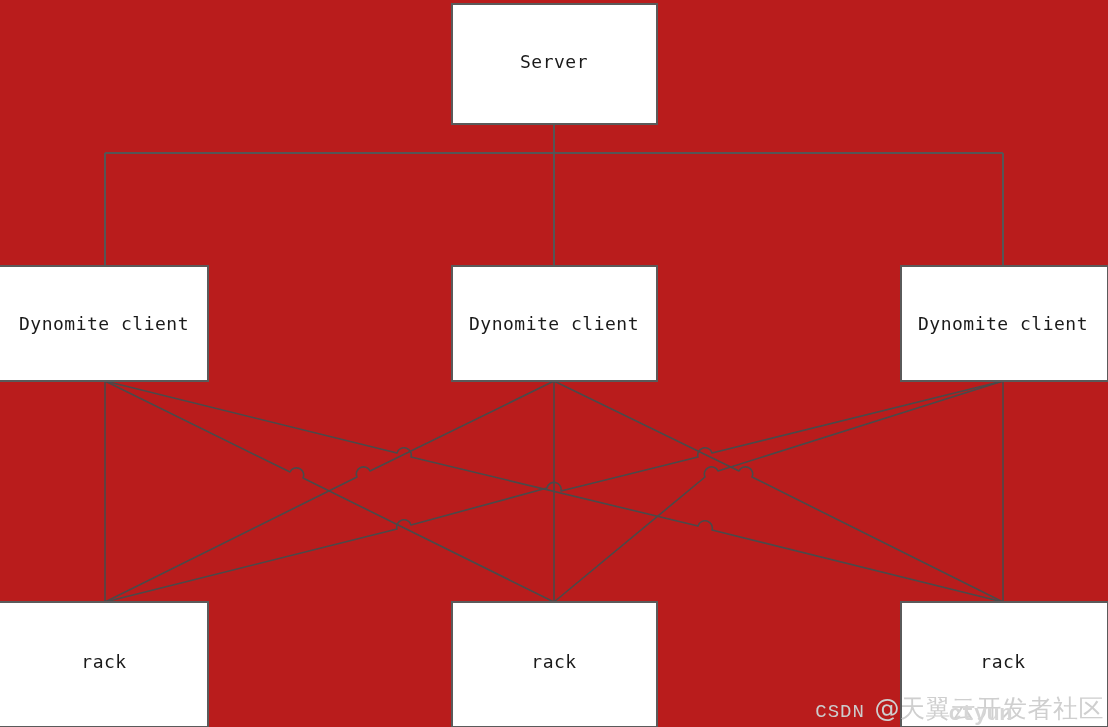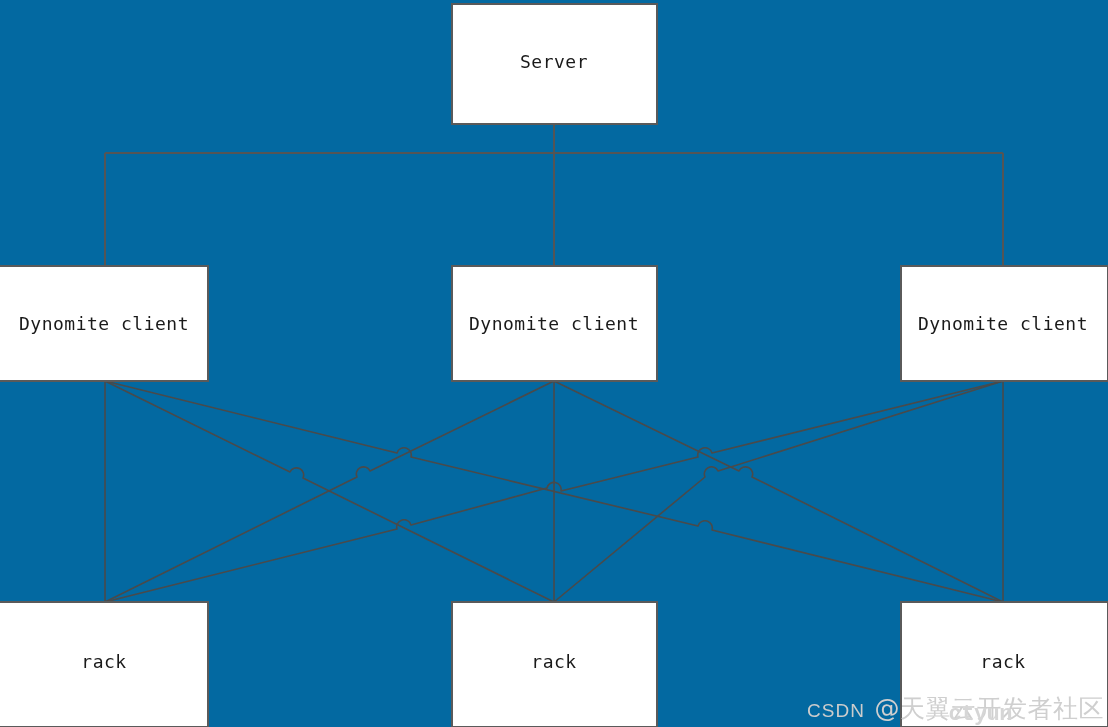--- a/index.html
+++ b/index.html
@@ -7,21 +7,21 @@
     padding: 0;
     background: #ffffff;
   }
   body {
     font-family: "DejaVu Sans Mono", "Liberation Mono", monospace;
   }
   #canvas {
     position: relative;
     width: 1108px;
     height: 727px;
-    background: #0369a1;
+    background: #b91c1c;
     overflow: hidden;
   }
   #diagram-svg {
     position: absolute;
     top: 0;
     left: 0;
     width: 1108px;
     height: 727px;
   }
   .node-box {
@@ -51,21 +51,21 @@
   }
   .watermark {
     position: absolute;
     right: 4px;
     bottom: 2px;
     white-space: nowrap;
     pointer-events: none;
     user-select: none;
   }
   .wm-csdn {
-    font-family: Liberation Sans, sans-serif;
+    font-family: Liberation Mono, monospace;
     font-size: 19px;
     color: #cccccc;
     letter-spacing: 1px;
   }
   .wm-at {
     font-family: "DejaVu Sans", "Liberation Sans", sans-serif;
     font-size: 25px;
     color: #cfcfcf;
     letter-spacing: 0.5px;
   }

